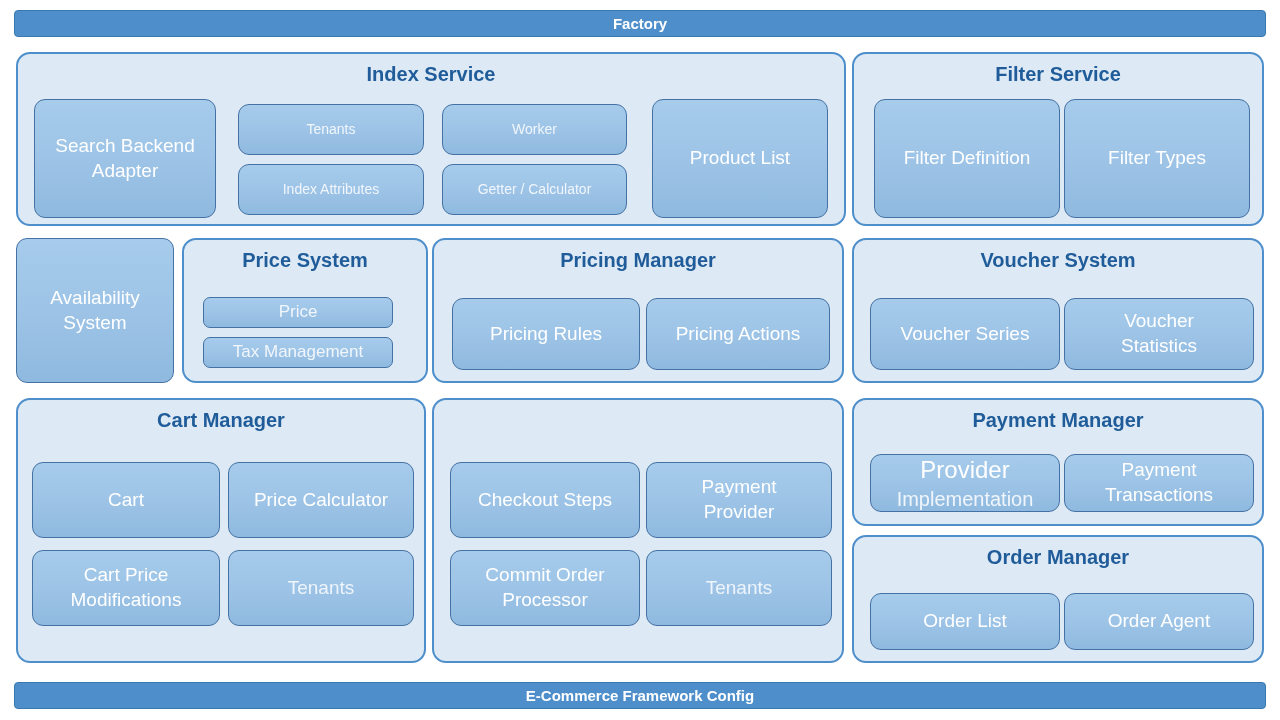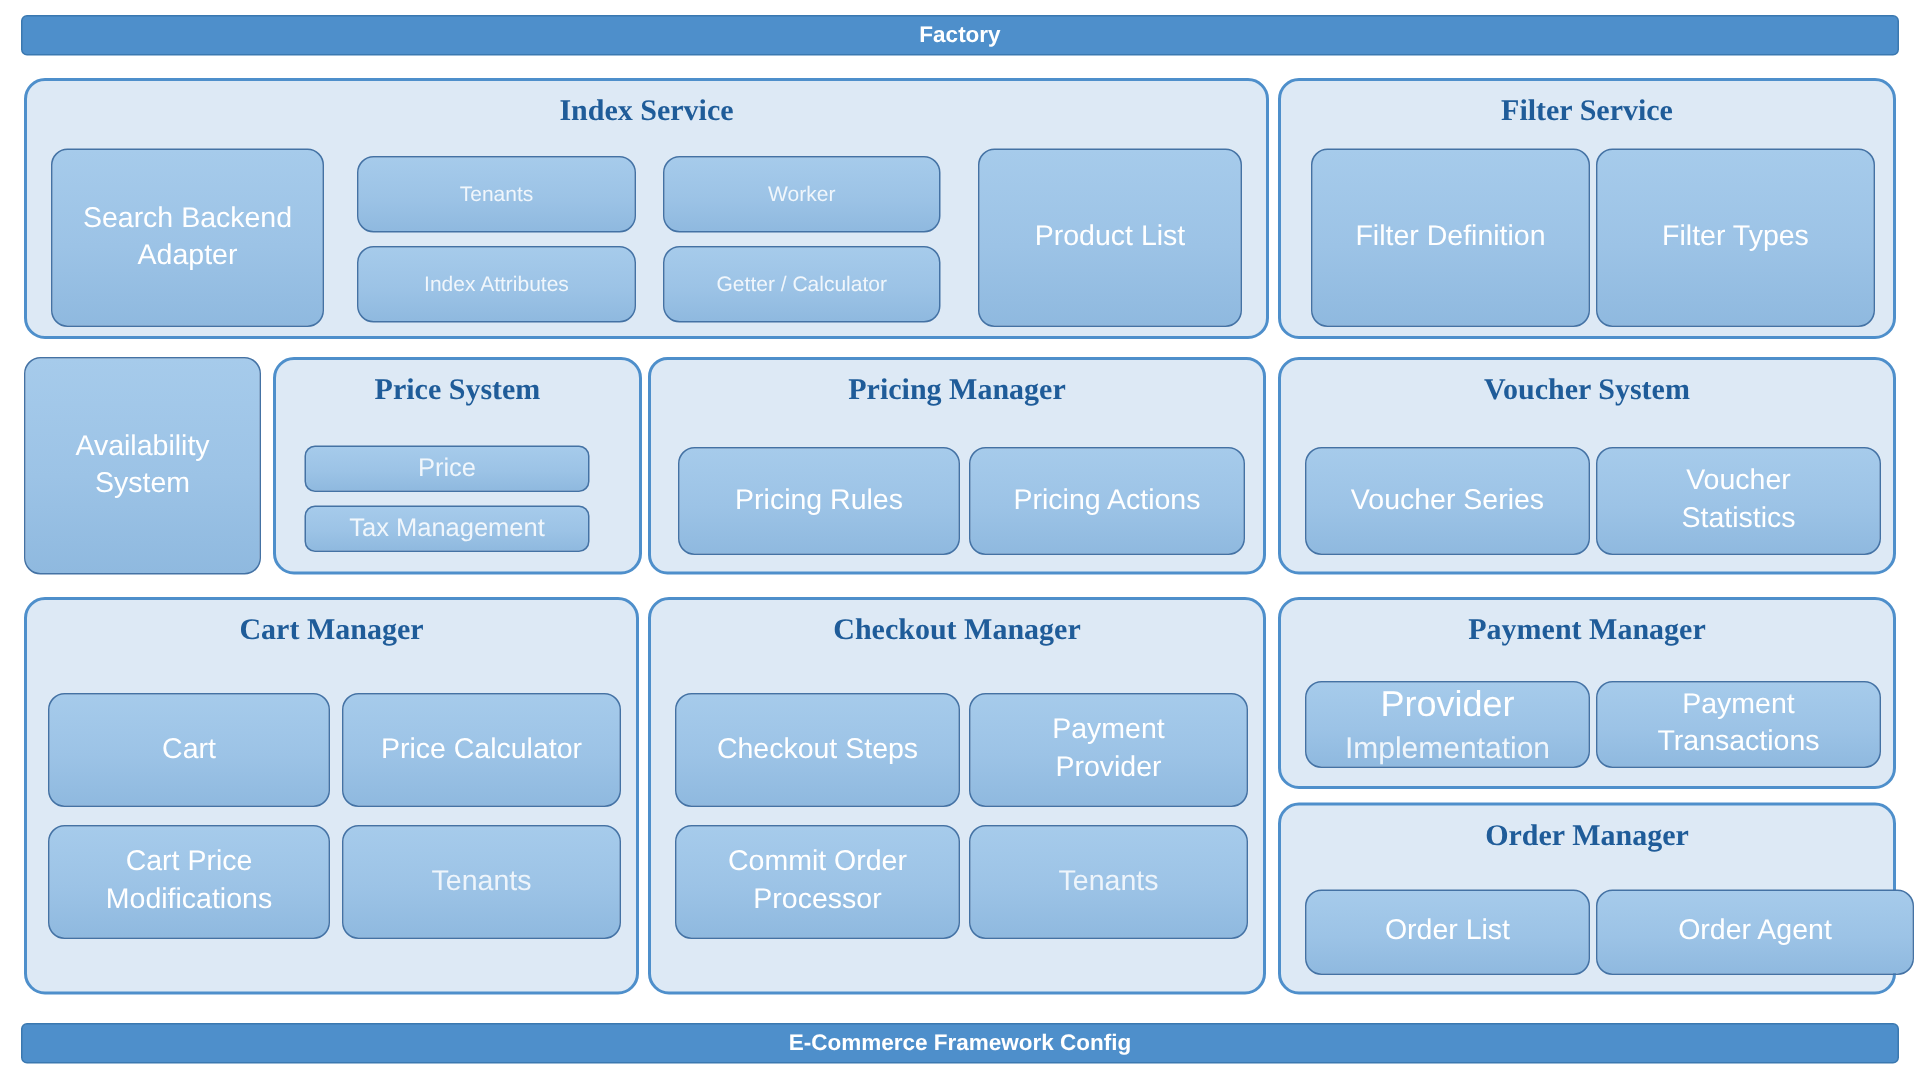--- a/index.html
+++ b/index.html
@@ -18,21 +18,21 @@
   .bar.top{top:10px;}
   .bar.bottom{top:682px;}
   .container{
     position:absolute;box-sizing:border-box;
     background:var(--container-fill,#dde9f5);
     border:2px solid var(--container-border,#4e8fcb);
     border-radius:14px;
   }
   .title{
     position:relative;margin-top:9px;text-align:center;
-    font-weight:bold;font-size:20px;color:var(--title-text,#1f5c99);font-family:Liberation Serif, serif;
+    font-weight:bold;font-size:20px;color:var(--title-text,#1f5c99);
   }
   .box{
     position:absolute;box-sizing:border-box;
     background:linear-gradient(180deg,#a6cbeb 0%, var(--box-fill,#9cc3e6) 55%, #8fb9df 100%);
     border:1px solid var(--box-border,#4472a4);
     border-radius:11px;
     color:#fff;font-size:19px;line-height:1.3;
     display:flex;align-items:center;justify-content:center;
     text-align:center;padding:0 8px;
   }
@@ -92,39 +92,38 @@
 
   <section class="container" style="left:16px;top:398px;width:410px;height:265px;">
     <div class="title">Cart Manager</div>
     <div class="box" style="left:14px;top:62px;width:188px;height:76px;">Cart</div>
     <div class="box" style="left:210px;top:62px;width:186px;height:76px;">Price Calculator</div>
     <div class="box" style="left:14px;top:150px;width:188px;height:76px;">Cart Price Modifications</div>
     <div class="box muted" style="left:210px;top:150px;width:186px;height:76px;">Tenants</div>
   </section>
 
   <section class="container" style="left:432px;top:398px;width:412px;height:265px;">
-    <div class="title">Checkout Manager</div>
     <div class="box" style="left:16px;top:62px;width:190px;height:76px;">Checkout Steps</div>
     <div class="box two-line" style="left:212px;top:62px;width:186px;height:76px;">Payment Provider</div>
     <div class="box" style="left:16px;top:150px;width:190px;height:76px;">Commit Order Processor</div>
     <div class="box muted" style="left:212px;top:150px;width:186px;height:76px;">Tenants</div>
   </section>
 
   <section class="container" style="left:852px;top:398px;width:412px;height:128px;">
     <div class="title">Payment Manager</div>
     <div class="box stack" style="left:16px;top:54px;width:190px;height:58px;">
       <div class="line1">Provider</div>
       <div class="line2">Implementation</div>
     </div>
     <div class="box two-line" style="left:210px;top:54px;width:190px;height:58px;">Payment Transactions</div>
   </section>
 
   <section class="container" style="left:852px;top:535px;width:412px;height:128px;">
     <div class="title">Order Manager</div>
     <div class="box" style="left:16px;top:56px;width:190px;height:57px;">Order List</div>
-    <div class="box" style="left:210px;top:56px;width:212px;height:57px;">Order Agent</div>
+    <div class="box" style="left:210px;top:56px;width:190px;height:57px;">Order Agent</div>
   </section>
 
   <div class="bar bottom">
     <span>E-Commerce Framework Config</span>
   </div>
 
 </div>
 
 </body></html>

